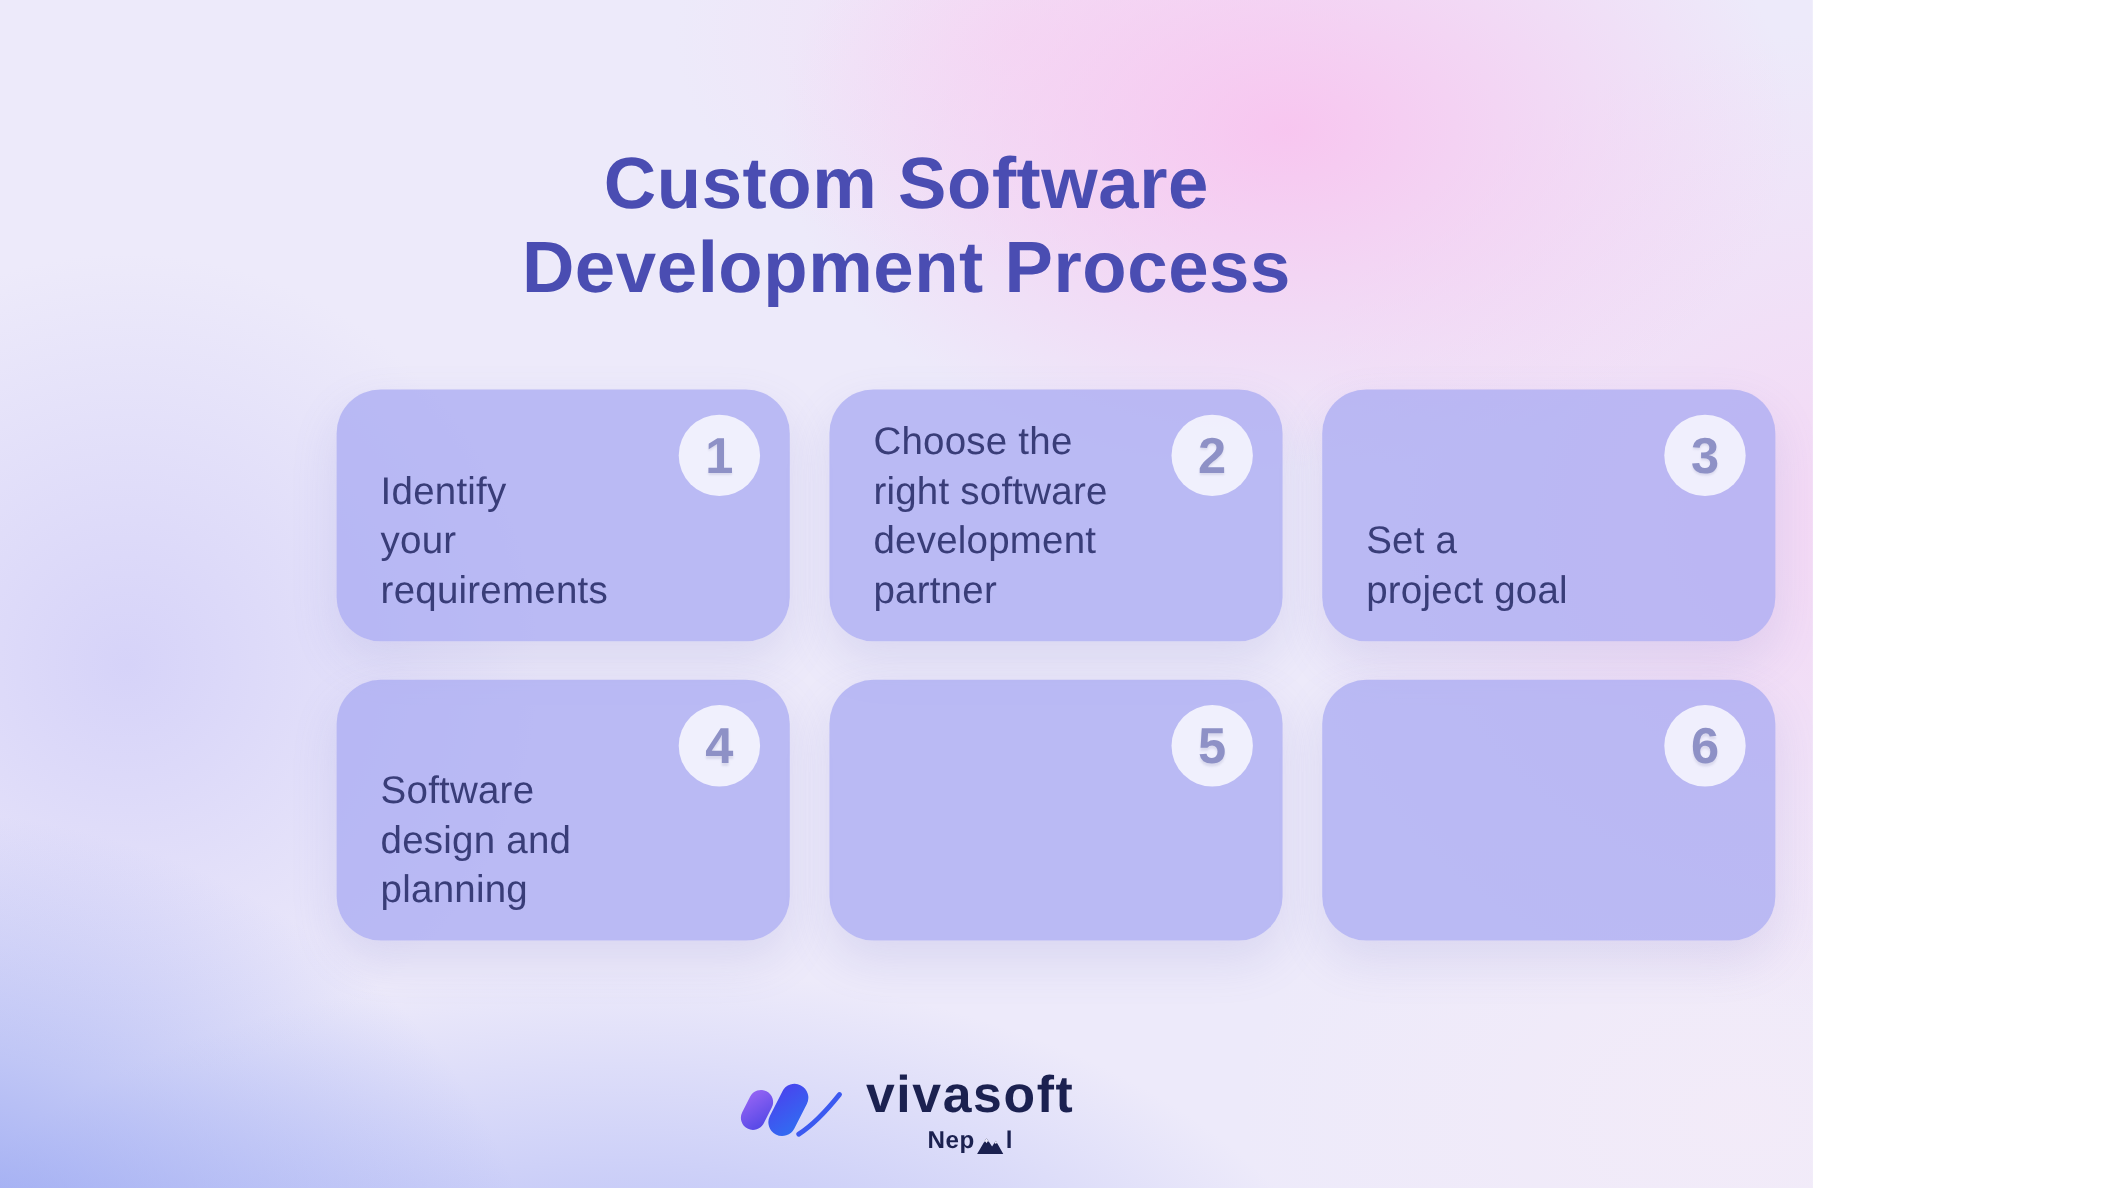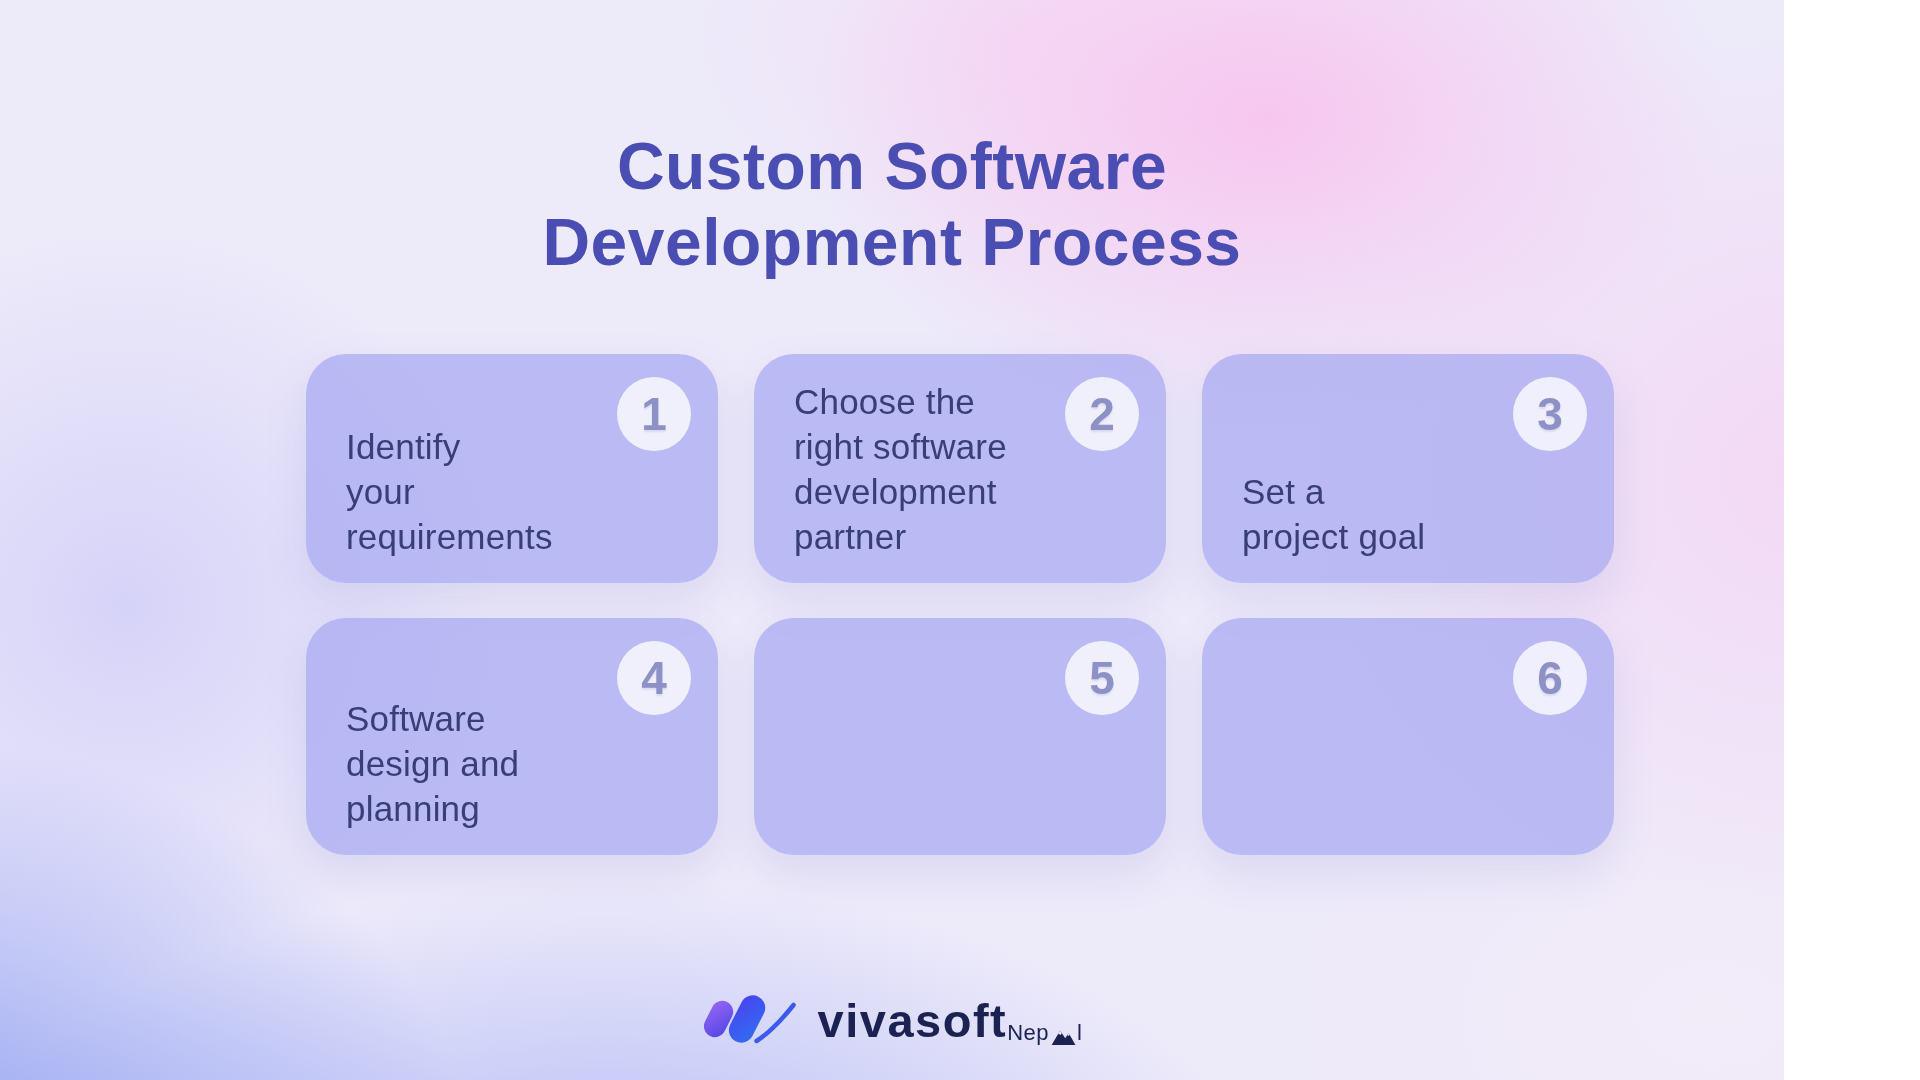--- a/index.html
+++ b/index.html
@@ -1,21 +1,21 @@
 <!DOCTYPE html>
 <html><head>
 <meta charset="utf-8">
 <style>
   * { margin: 0; padding: 0; box-sizing: border-box; }
   html, body { width: 1920px; height: 1080px; }
   body { font-family: "Liberation Sans", sans-serif; }
 
   .canvas {
     position: relative;
-    width: 1784px;
+    width: 1648px;
     height: 1080px;
     overflow: hidden;
     background-color: #edeafa;
     background-image:
       radial-gradient(ellipse 640px 430px at 71% 11%,  rgba(248,196,239,0.95), rgba(248,196,239,0) 72%),
       radial-gradient(ellipse 720px 620px at 102% 44%, rgba(246,210,243,0.75), rgba(246,210,243,0) 72%),
       radial-gradient(ellipse 430px 300px at 56% 3%,   rgba(247,216,243,0.55), rgba(247,216,243,0) 72%),
       radial-gradient(ellipse 820px 660px at -6% 112%, rgba(130,149,240,0.95), rgba(130,149,240,0) 72%),
       radial-gradient(ellipse 940px 520px at 34% 116%, rgba(160,172,245,0.85), rgba(160,172,245,0) 72%),
       radial-gradient(ellipse 520px 520px at 7% 56%,   rgba(204,201,248,0.70), rgba(204,201,248,0) 72%),
@@ -90,40 +90,40 @@
     transform: translateX(-50%);
     display: flex;
     align-items: center;
     gap: 14px;
   }
 
   .logo-mark { width: 102px; height: 56px; }
 
   .logo-text {
     display: flex;
-    flex-direction: row;
-    align-items: flex-end;
+    flex-direction: column;
+    align-items: center;
   }
 
   .logo-name {
     color: #1b2150;
     font-size: 47px;
     font-weight: 700;
     line-height: 1;
     letter-spacing: 1.5px;
   }
 
   .logo-region {
     display: flex;
     align-items: flex-end;
     color: #1b2150;
     font-size: 22px;
-    font-weight: 400;
+    font-weight: 700;
     line-height: 1;
-    margin-top: 18px;
+    margin-top: 8px;
     letter-spacing: 0.5px;
   }
   .logo-region .mountain-icon { margin: 0 1px -1px 1px; }
 </style>
 </head>
 <body>
 
 <div class="canvas">
 
   <h1 class="title"><span>Custom Software</span><br><span>Development Process</span></h1>

